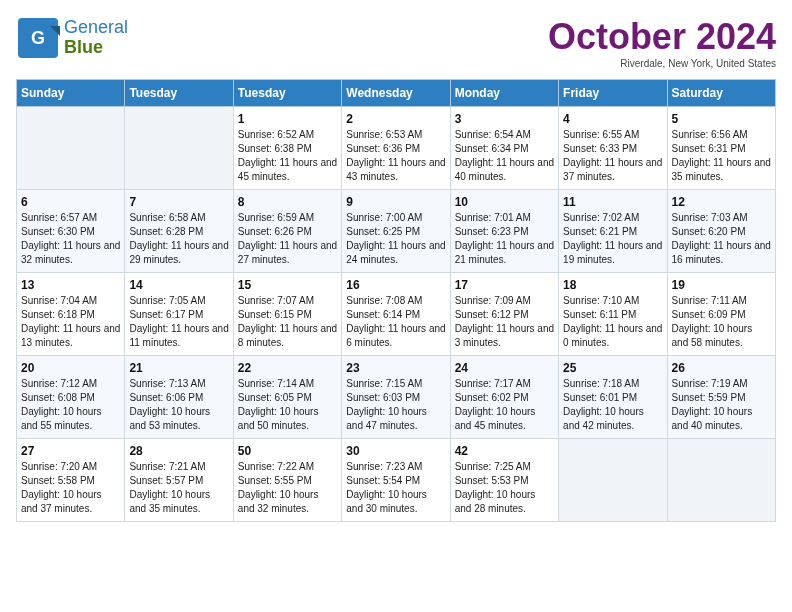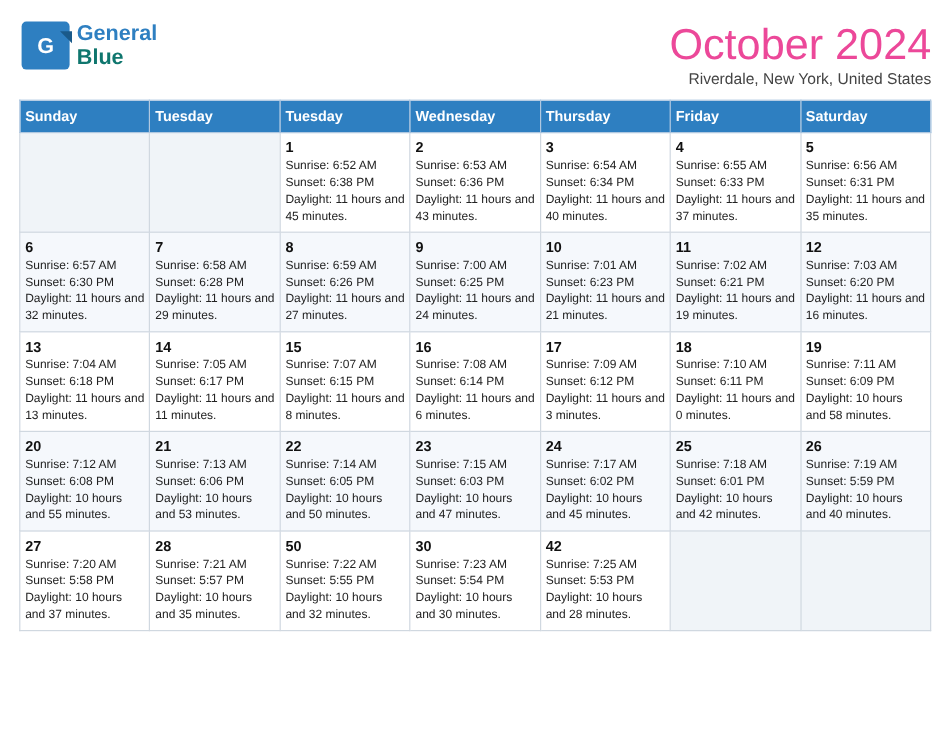--- a/index.html
+++ b/index.html
@@ -19,26 +19,26 @@
     .logo {
       display: flex;
       flex-direction: column;
       align-items: flex-start;
     }
     .title-area {
       text-align: right;
     }
     .month-title {
       font-size: 36px;
-      font-weight: normal;
-      color: #ec4899;
+      font-weight: bold;
+      color: #701a75;
       text-align: right;
     }
     .location {
-      font-size: 13px;
+      font-size: 10px;
       color: #444;
     }
     .calendar {
       width: 100%;
       border-collapse: collapse;
       font-size: 10.5px;
     }
     .calendar thead tr {
       background: #2e7fc1;
       color: white;
@@ -92,40 +92,40 @@
 <body>
 
 <div class="header">
   <div class="logo-wrapper">
     <svg width="44" height="44" viewBox="0 0 44 44">
       <rect x="2" y="2" width="40" height="40" rx="4" fill="#2e7fc1"></rect>
       <text x="22" y="28" text-anchor="middle" font-size="18" font-weight="bold" fill="white" font-family="Arial">G</text>
       <polygon points="34,10 44,20 44,10" fill="#1a5a8a"></polygon>
     </svg>
     <div class="logo">
-      <div style="font-size:18px;font-weight:bold;color:#1a1a2e;line-height:1.1;">
+      <div style="font-size:18px;font-weight:normal;color:#1a1a2e;line-height:1.1;">
         <span style="color:#2e7fc1">General</span>
       </div>
-      <div style="font-size:18px;font-weight:bold;color:#0f766e;line-height:1.1;">Blue</div>
+      <div style="font-size:18px;font-weight:bold;color:#4d7c0f;line-height:1.1;">Blue</div>
     </div>
   </div>
   <div class="title-area">
     <div class="month-title">October 2024</div>
     <div class="location">Riverdale, New York, United States</div>
   </div>
 </div>
 
 <table class="calendar">
   <thead>
     <tr>
     <th>Sunday</th>
         <th>Tuesday</th>
         <th>Tuesday</th>
         <th>Wednesday</th>
-        <th>Thursday</th>
+        <th>Monday</th>
         <th>Friday</th>
         <th>Saturday</th>
       </tr>
   </thead>
   <tbody id="calendar-body">
   <tr>
         <td class="empty-cell"></td>
         <td class="empty-cell"></td>
         <td>
           <span class="day-num">1</span>

